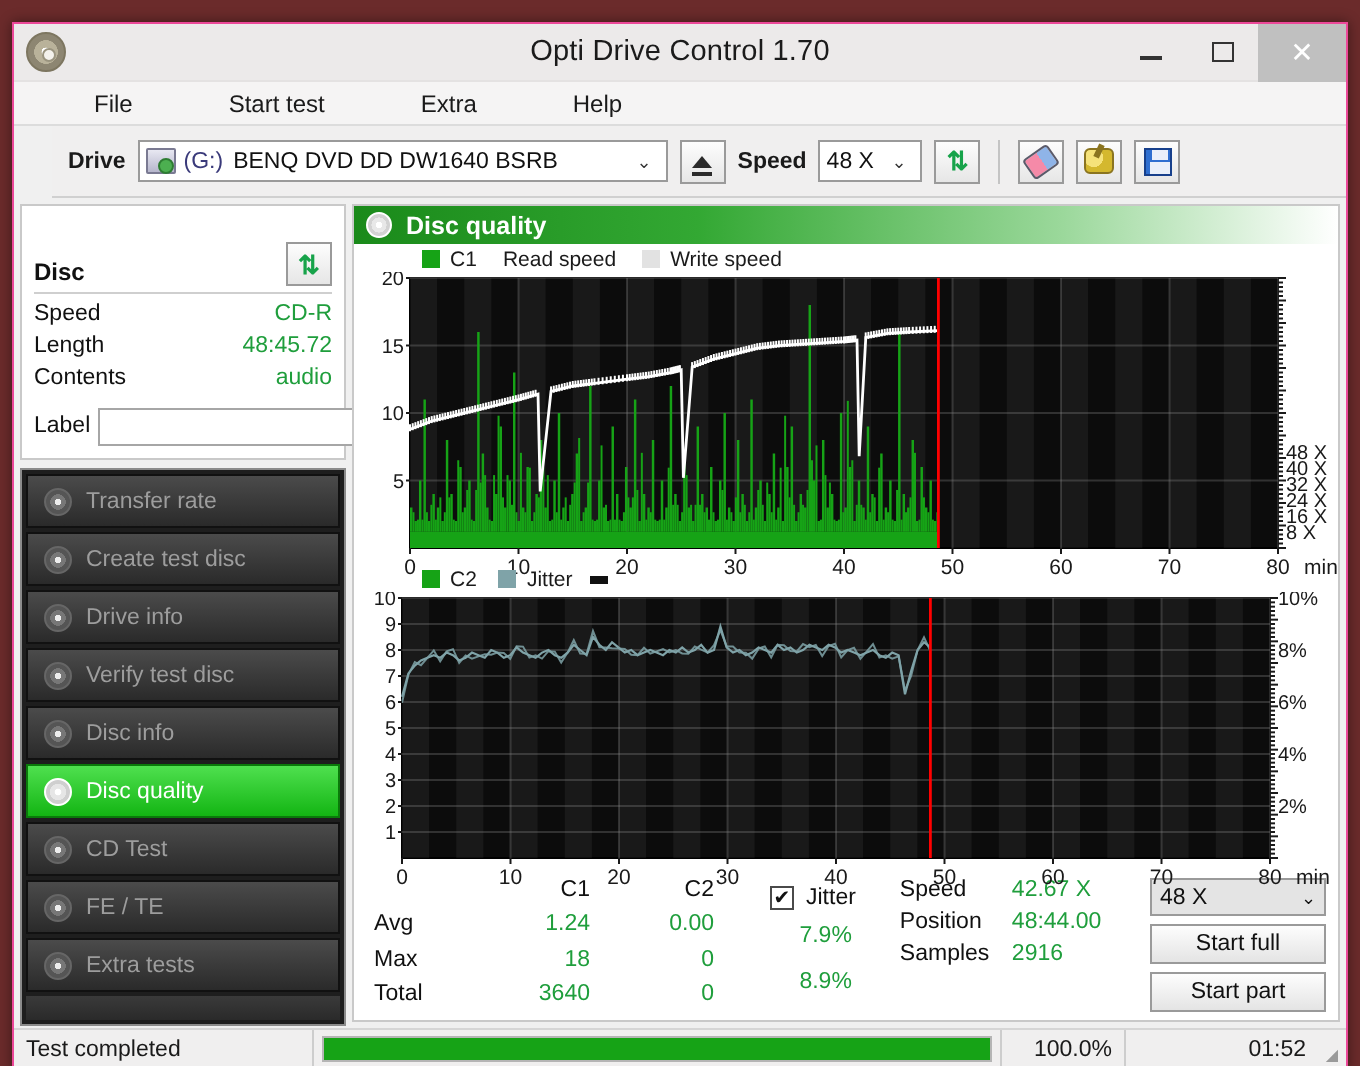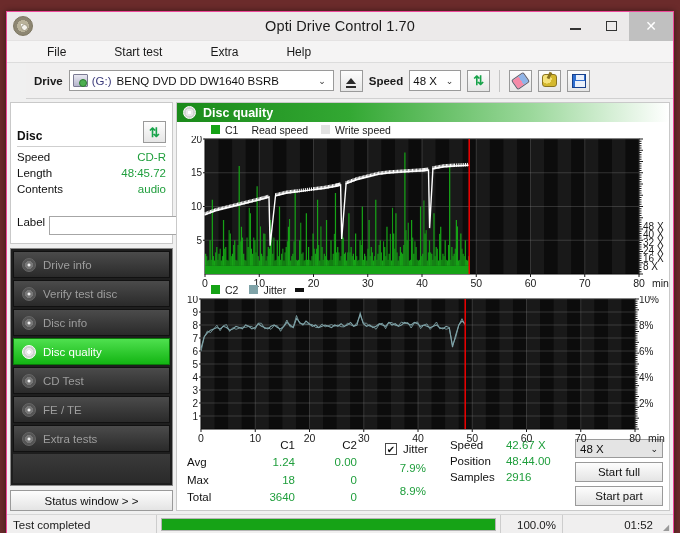--- a/index.html
+++ b/index.html
@@ -116,21 +116,21 @@
   
   .sidebar { width: 163px; display: flex; flex-direction: column; flex: 0 0 auto; }
   .disc-panel { background: #fff; border: 1px solid #c9c9c9; padding: 3px 6px 5px 6px; }
   .disc-head { display: flex; align-items: flex-end; height: 20px; margin-top: 17px; }
   .disc-head-title { font-size: 12px; font-weight: bold; color: #111; }
   .disc-head-btn { margin-left: auto; }
   .disc-rule { height: 1px; background: #cfcfcf; margin: 3px 0 2px 0; }
   .disc-row { display: flex; font-size: 11.5px; line-height: 16px; }
   .disc-row .k { color: #111; }
   .disc-row .v { margin-left: auto; color: #1f9e3c; }
-  .label-row { display: flex; align-items: flex-start; margin-top: 19px; gap: 4px; }
+  .label-row { display: flex; align-items: center; margin-top: 5px; gap: 4px; }
   .label-input {
     flex: 1 1 auto; height: 19px; background: #fff; border: 1px solid #a6a6a6;
     font-size: 11px; color: #111; padding: 0 3px; line-height: 17px;
   }
   .cd-glyph {
     width: 17px; height: 17px; border-radius: 50%;
     background: radial-gradient(circle at 50% 50%, #fff 0 16%, #d7d79a 17% 42%, #c9c981 43% 100%);
     border: 1px solid #8f8f55;
   }
 
@@ -306,20 +306,28 @@
         <div class="label-row">
           <span class="k" style="font-size:11.5px;color:#111">Label</span>
           <input class="label-input" type="text" value="" style="">
           <span class="btn-sq">
               <i class="cd-glyph"></i>
             </span>
         </div>
       </div>
 
       <div class="nav">
+        <div class="nav-item">
+          <span class="nav-ico"></span>
+          <span>Transfer rate</span>
+        </div>
+        <div class="nav-item">
+          <span class="nav-ico"></span>
+          <span>Create test disc</span>
+        </div>
         <div class="nav-item">
           <span class="nav-ico"></span>
           <span>Drive info</span>
         </div>
         <div class="nav-item">
           <span class="nav-ico"></span>
           <span>Verify test disc</span>
         </div>
         <div class="nav-item">
           <span class="nav-ico"></span>

